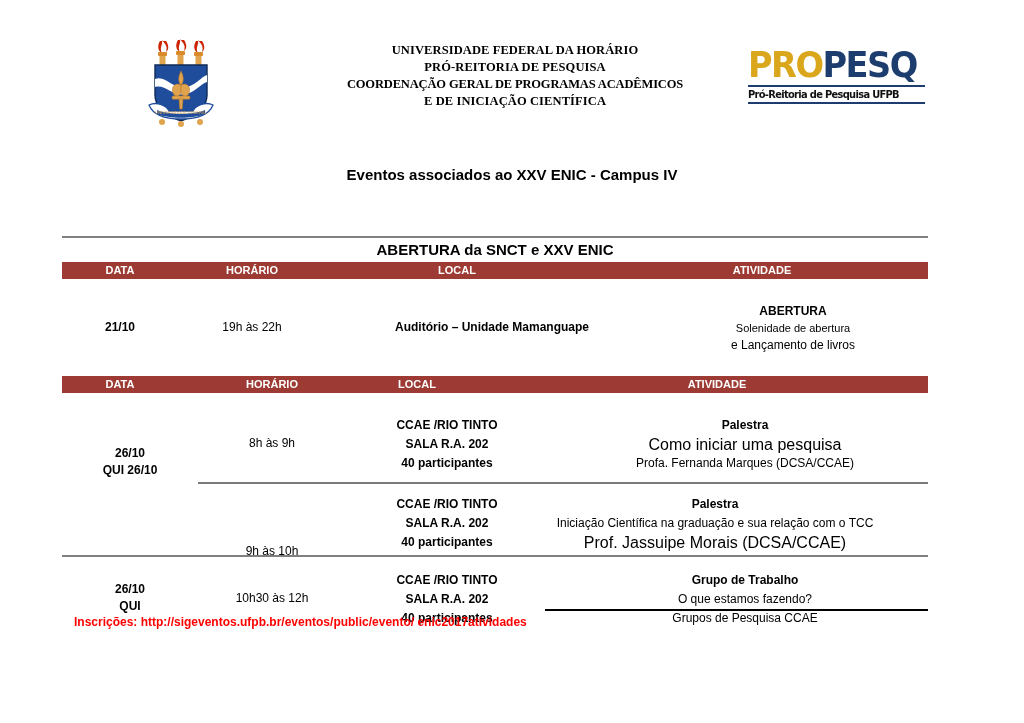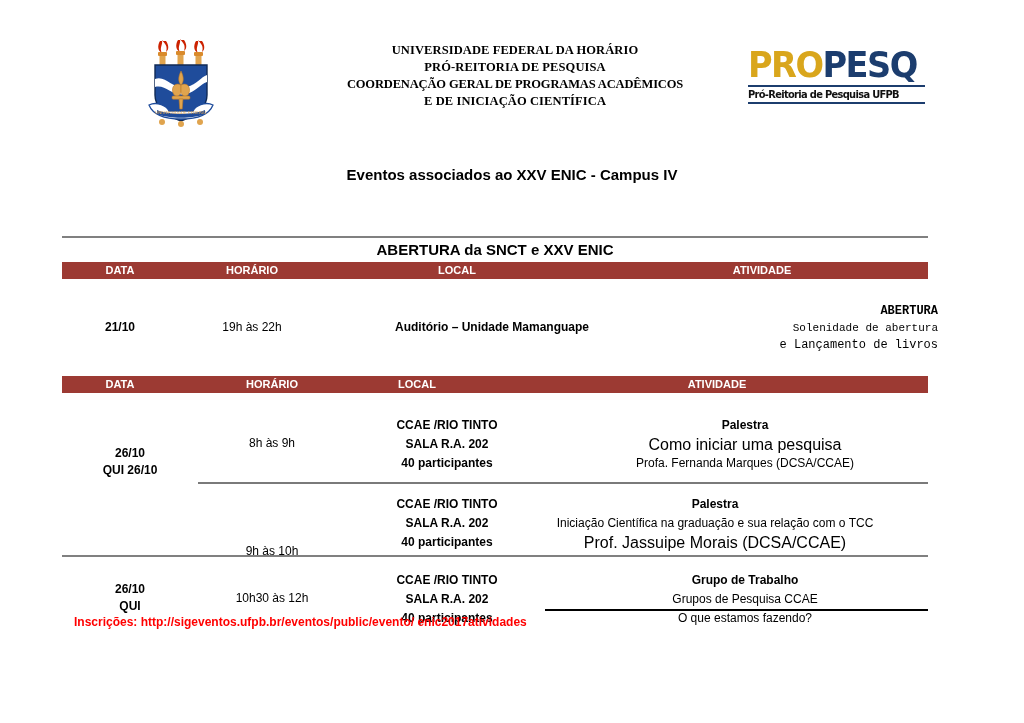--- a/index.html
+++ b/index.html
@@ -244,21 +244,21 @@
     <div class="hdr-cell" style="left:0px;width:116px;">DATA</div>
     <div class="hdr-cell" style="left:130px;width:120px;">HORÁRIO</div>
     <div class="hdr-cell" style="left:300px;width:190px;">LOCAL</div>
     <div class="hdr-cell" style="left:620px;width:160px;">ATIVIDADE</div>
   </div>
 
   <div class="tbl-row" style="height:100px;">
     <div class="cell b" style="left:0px;width:116px;top:40px;">21/10</div>
     <div class="cell" style="left:130px;width:120px;top:40px;">19h às 22h</div>
     <div class="cell b" style="left:230px;width:400px;top:40px;">Auditório – Unidade Mamanguape</div>
-    <div style="position:absolute;left:586px;width:290px;top:24px;text-align:right;font-family:Liberation Mono, monospace;">
+    <div style="position:absolute;left:586px;width:290px;top:24px;text-align:center;">
       <div style="font-weight:bold;font-size:12px;line-height:17px;">ABERTURA</div>
       <div style="font-size:11px;line-height:17px;">Solenidade de abertura</div>
       <div style="font-size:12px;line-height:17px;">e Lançamento de livros</div>
     </div>
   </div>
 
   <div class="rule-black"></div>
 </div>
 
 <div class="sheet" style="top:376px;">
@@ -313,21 +313,21 @@
     <div class="cell b" style="left:0px;width:136px;top:24px;">26/10</div>
     <div class="cell b" style="left:0px;width:136px;top:41px;">QUI</div>
     <div class="cell" style="left:150px;width:120px;top:33px;">10h30 às 12h</div>
     <div style="position:absolute;left:290px;width:190px;top:14px;text-align:center;font-weight:bold;font-size:12px;line-height:19px;">
       <div>CCAE /RIO TINTO</div>
       <div>SALA R.A. 202</div>
       <div>40 participantes</div>
     </div>
     <div style="position:absolute;left:500px;width:366px;top:14px;text-align:center;">
       <div style="font-weight:bold;font-size:12px;line-height:19px;">Grupo de Trabalho</div>
+      <div style="font-size:12px;line-height:19px;">O que estamos fazendo?</div>
       <div style="font-size:12px;line-height:19px;">Grupos de Pesquisa CCAE</div>
-      <div style="font-size:12px;line-height:19px;">O que estamos fazendo?</div>
     </div>
   </div>
 </div>
 
 <div class="partial-black-rule"></div>
 
 <div class="inscr">Inscrições: http://sigeventos.ufpb.br/eventos/public/evento/ enic2017atividades</div>
 
 </body></html>

